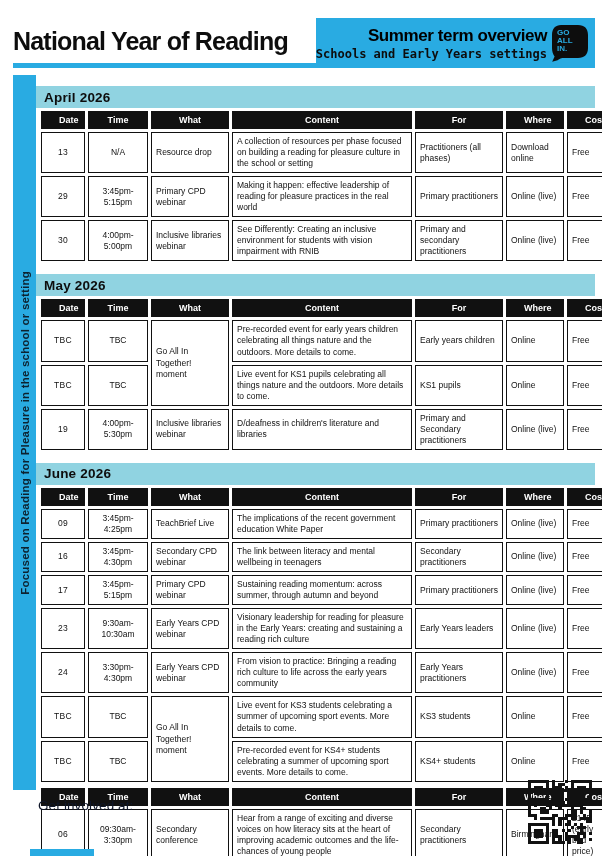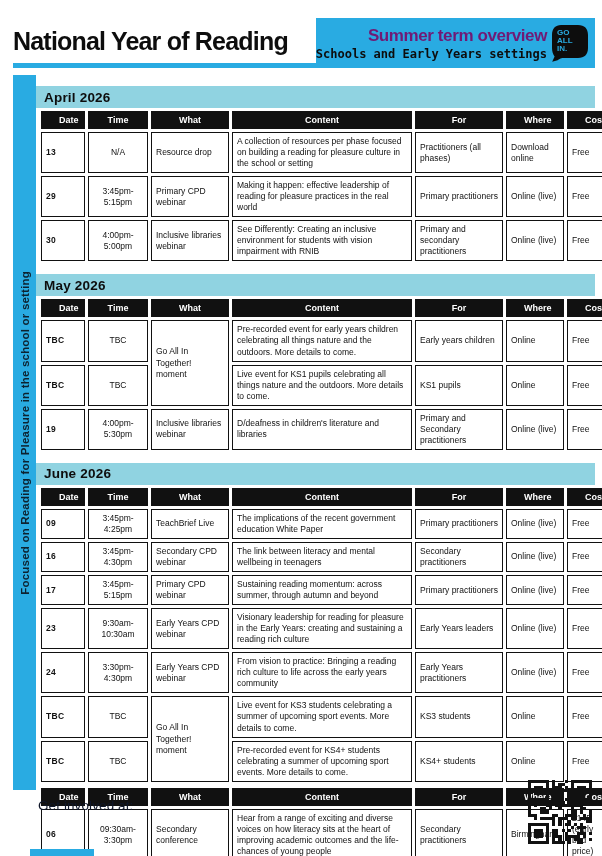--- a/index.html
+++ b/index.html
@@ -17,21 +17,21 @@
   .page-title{
     position:absolute;left:13px;top:27px;margin:0;
     font-size:25px;font-weight:bold;letter-spacing:-0.8px;color:#0d0d0d;
   }
   .title-underline{position:absolute;left:13px;top:63px;width:303px;height:5px;background:var(--accent);}
   .banner{
     position:absolute;left:316px;top:18px;width:279px;height:50px;background:var(--accent);
     display:flex;flex-direction:column;justify-content:center;align-items:flex-end;
     padding:4px 48px 4px 6px;
   }
-  .banner-line1{font-size:17px;font-weight:bold;letter-spacing:-0.4px;color:#701a75;white-space:nowrap;}
+  .banner-line1{font-size:17px;font-weight:bold;letter-spacing:-0.4px;color:#000000;white-space:nowrap;}
   .banner-line2{font-size:12px;font-weight:bold;font-family:"DejaVu Sans Mono",monospace;color:#0d0d0d;white-space:nowrap;margin-top:1px;}
   .logo{position:absolute;right:5px;top:6px;width:40px;height:38px;}
   
   .vbar{
     position:absolute;left:13px;top:75px;width:23px;height:715px;background:var(--accent);
     display:flex;align-items:center;justify-content:center;
   }
   .vbar span{
     writing-mode:vertical-rl;transform:rotate(180deg);
     font-size:11.5px;font-weight:bold;color:#0d2230;white-space:nowrap;letter-spacing:0.2px;
@@ -47,21 +47,21 @@
   }
   table.events th{
     background:var(--ink);color:#ffffff;border:1.5px solid var(--ink);
     font-size:9px;font-weight:bold;text-align:center;padding:3px 17px;height:14px;
   }
   table.events td{
     background:#ffffff;border:1.5px solid var(--ink);
     font-size:8.5px;line-height:1.3;padding:3px 4px;vertical-align:middle;
     overflow:hidden;
   }
-  td.col-date{font-size:13px;font-weight:bold;letter-spacing:0.3px;}
+  td.col-date{font-size:13px;font-weight:normal;text-align:center;letter-spacing:0.3px;}
   td.col-time{text-align:center;font-size:8.8px;}
   td.col-content{padding-left:5px;}
   .sec-0 td,.sec-1 td{height:36px;}
   .sec-2 td{height:27px;}
   .sec-3 tr:first-child td{height:46px;}
   .sec-3 tr:last-child td{height:32px;}
   
   .footer{position:absolute;left:38px;top:798px;display:flex;align-items:baseline;}
   .footer-label{font-size:13.5px;color:#0f172a;letter-spacing:0.1px;}
   .footer-link{font-size:10.5px;color:#222;text-decoration:underline;margin-left:7px;cursor:pointer;}

